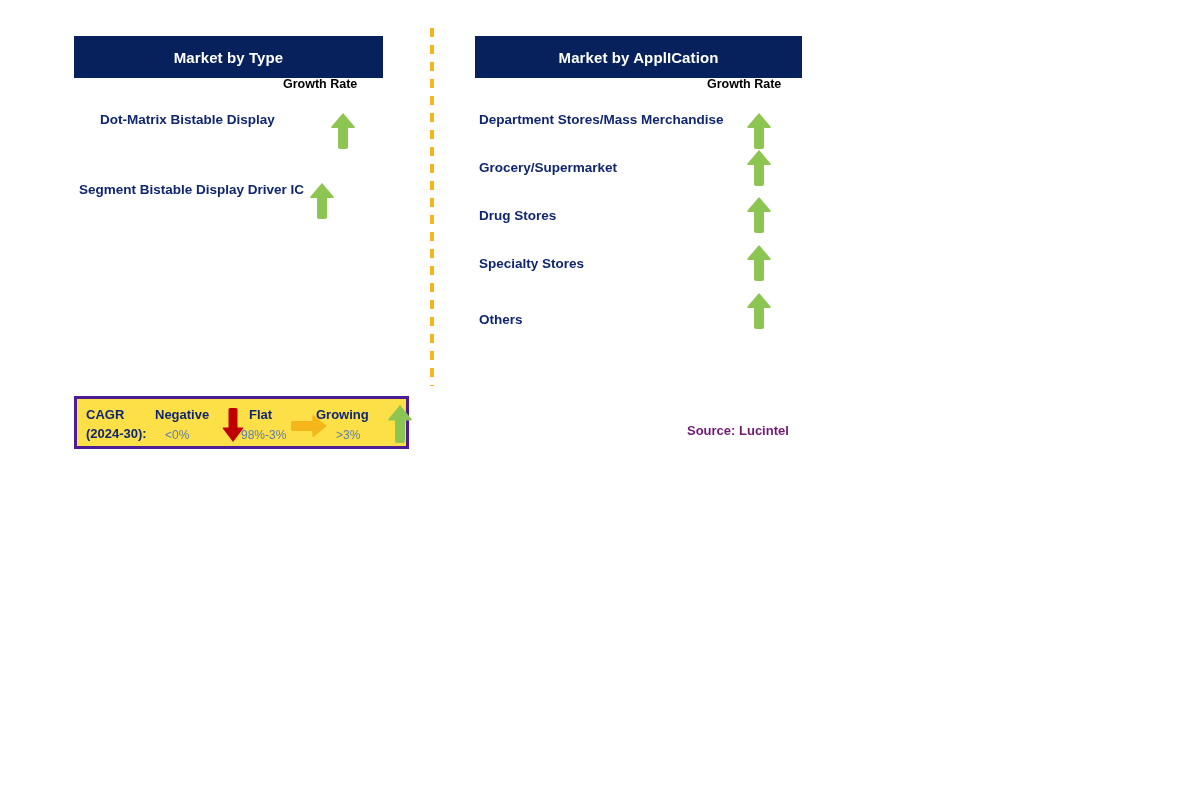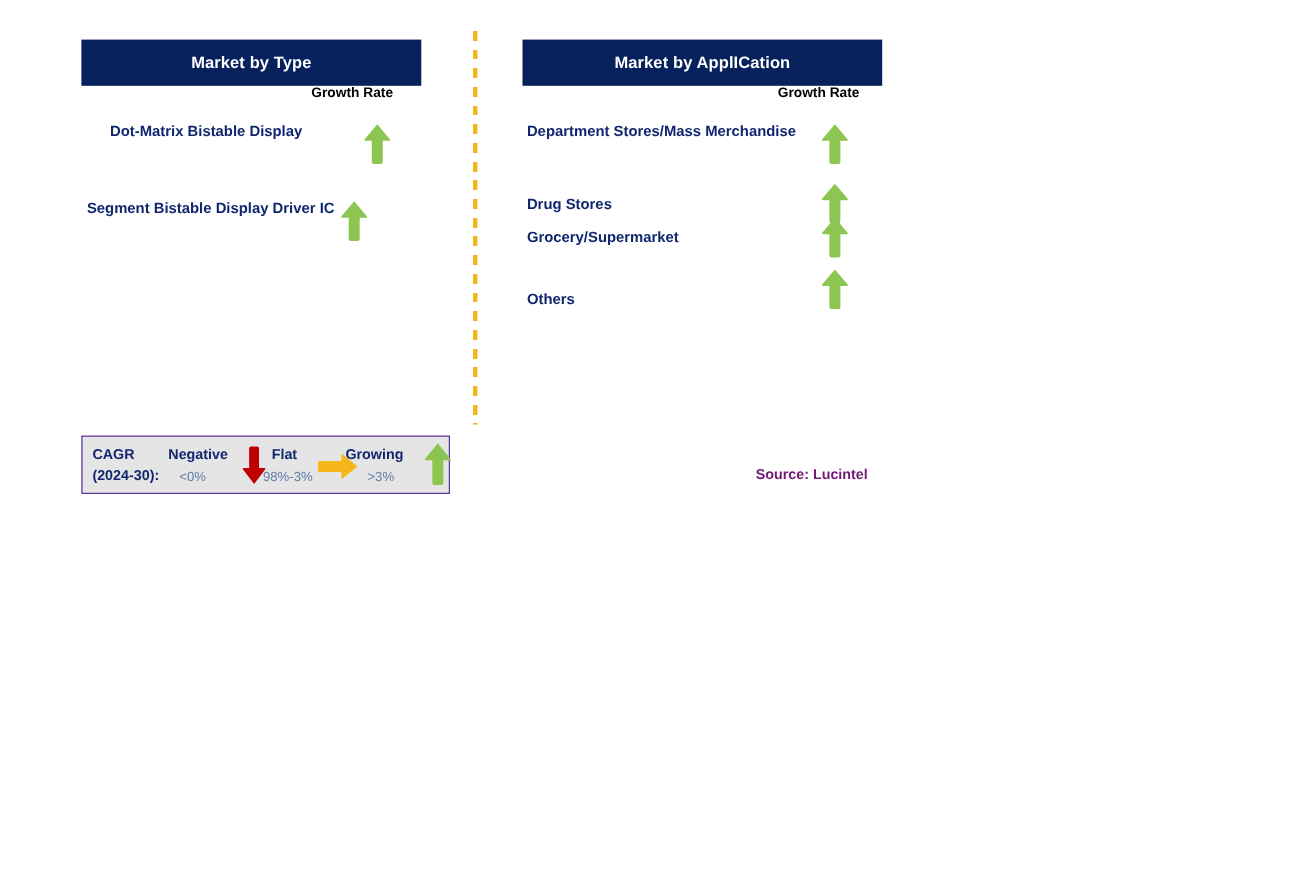--- a/index.html
+++ b/index.html
@@ -89,22 +89,22 @@
     );
   }
 
   
   #cagr-legend {
     position: absolute;
     left: 74px;
     top: 396px;
     width: 335px;
     height: 53px;
-    border: 1px solid #4c1d95;
-    background: #e5e5e5;
+    border: 3px solid #4c1d95;
+    background: #fde047;
     box-sizing: border-box;
   }
   #cagr-legend-title {
     position: absolute;
     left: 9px;
     top: 6px;
     font-size: 13px;
     font-weight: bold;
     color: #10266e;
     line-height: 19px;
@@ -195,38 +195,46 @@
 
   <div class="segment-row" style="height:46px;">
     <div class="segment-label">Department Stores/Mass Merchandise</div>
     <div class="segment-arrow-cell" style="top:2px;">
       <svg class="arrow-up-green" width="26" height="38" viewBox="0 0 26 38">
         <path d="M13 1 L24.5 14.5 Q25.5 16 23.5 16 L18 16 L18 35 Q18 37 16 37 L10 37 Q8 37 8 35 L8 16 L2.5 16 Q0.5 16 1.5 14.5 Z" fill="#8cc551"></path>
       </svg>
     </div>
   </div>
 
+  <div class="segment-row" style="height:28px; margin-top:2px;">
+    <div class="segment-label">Grocery/Supermarket</div>
+    <div class="segment-arrow-cell" style="top:-9px;">
+      <svg class="arrow-up-green" width="26" height="38" viewBox="0 0 26 38">
+        <path d="M13 1 L24.5 14.5 Q25.5 16 23.5 16 L18 16 L18 35 Q18 37 16 37 L10 37 Q8 37 8 35 L8 16 L2.5 16 Q0.5 16 1.5 14.5 Z" fill="#8cc551"></path>
+      </svg>
+    </div>
+  </div>
+
   <div class="segment-row" style="height:28px; margin-top:20px;">
     <div class="segment-label">Drug Stores</div>
     <div class="segment-arrow-cell" style="top:-10px;">
       <svg class="arrow-up-green" width="26" height="38" viewBox="0 0 26 38">
         <path d="M13 1 L24.5 14.5 Q25.5 16 23.5 16 L18 16 L18 35 Q18 37 16 37 L10 37 Q8 37 8 35 L8 16 L2.5 16 Q0.5 16 1.5 14.5 Z" fill="#8cc551"></path>
       </svg>
     </div>
   </div>
 
-  <div class="segment-row" style="height:28px; margin-top:2px;">
-    <div class="segment-label">Grocery/Supermarket</div>
-    <div class="segment-arrow-cell" style="top:-9px;">
-      <svg class="arrow-up-green" width="26" height="38" viewBox="0 0 26 38">
-        <path d="M13 1 L24.5 14.5 Q25.5 16 23.5 16 L18 16 L18 35 Q18 37 16 37 L10 37 Q8 37 8 35 L8 16 L2.5 16 Q0.5 16 1.5 14.5 Z" fill="#8cc551"></path>
-      </svg>
-    </div>
-  </div>
-
+  <div class="segment-row" style="height:28px; margin-top:20px;">
+    <div class="segment-label">Specialty Stores</div>
+    <div class="segment-arrow-cell" style="top:-10px;">
+      <svg class="arrow-up-green" width="26" height="38" viewBox="0 0 26 38">
+        <path d="M13 1 L24.5 14.5 Q25.5 16 23.5 16 L18 16 L18 35 Q18 37 16 37 L10 37 Q8 37 8 35 L8 16 L2.5 16 Q0.5 16 1.5 14.5 Z" fill="#8cc551"></path>
+      </svg>
+    </div>
+  </div>
 
   <div class="segment-row" style="height:28px; margin-top:20px;align-items:flex-end;">
     <div class="segment-label">Others</div>
     <div class="segment-arrow-cell" style="top:-10px;">
       <svg class="arrow-up-green" width="26" height="38" viewBox="0 0 26 38">
         <path d="M13 1 L24.5 14.5 Q25.5 16 23.5 16 L18 16 L18 35 Q18 37 16 37 L10 37 Q8 37 8 35 L8 16 L2.5 16 Q0.5 16 1.5 14.5 Z" fill="#8cc551"></path>
       </svg>
     </div>
   </div>
 

